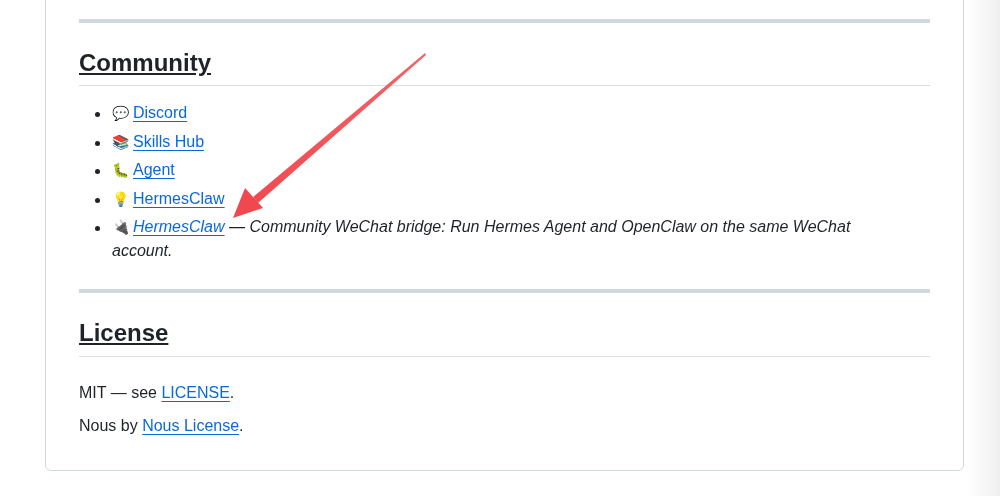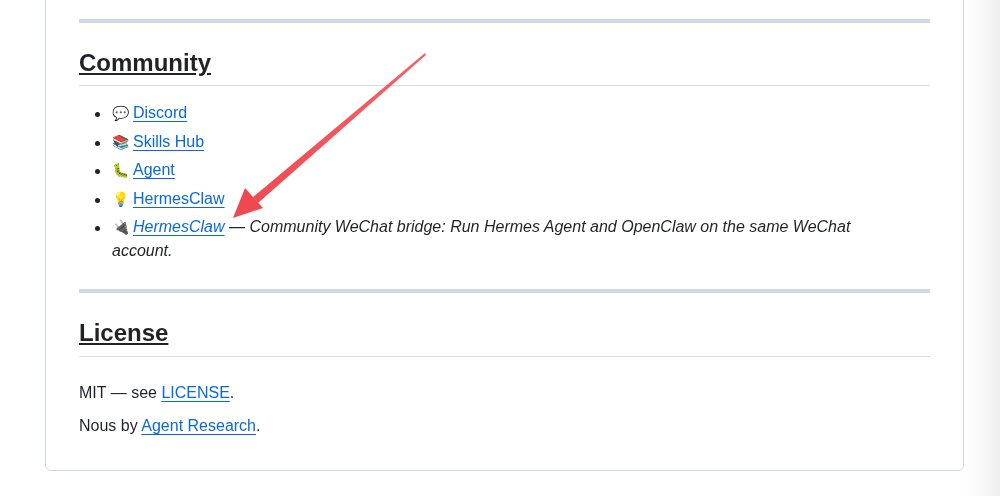--- a/index.html
+++ b/index.html
@@ -97,21 +97,21 @@
   <div class="hr-thick" style="top:289px;"></div>
 
   <h2 class="h2" style="top:318px;">License</h2>
   <div class="h2-rule" style="top:356px;"></div>
 
   <p class="para" style="top:353px;margin-top:28px;">
     <span>MIT — see </span><a class="link">LICENSE</a><span>.</span>
   </p>
 
   <p class="para" style="top:414px;">
-    <span>Nous by </span><a class="link">Agent Research</a><span>.</span>
+    <span>Nous by </span><a class="link">Nous License</a><span>.</span>
   </p>
 </div>
 
 <svg class="arrow-svg" width="1000" height="496" viewBox="0 0 1000 496">
   <defs>
     <linearGradient id="ag" x1="425" y1="54" x2="233" y2="218" gradientUnits="userSpaceOnUse">
       <stop offset="0" stop-color="#f0484e" stop-opacity="0.85"></stop>
       <stop offset="1" stop-color="#f0484e" stop-opacity="1"></stop>
     </linearGradient>
   </defs>

